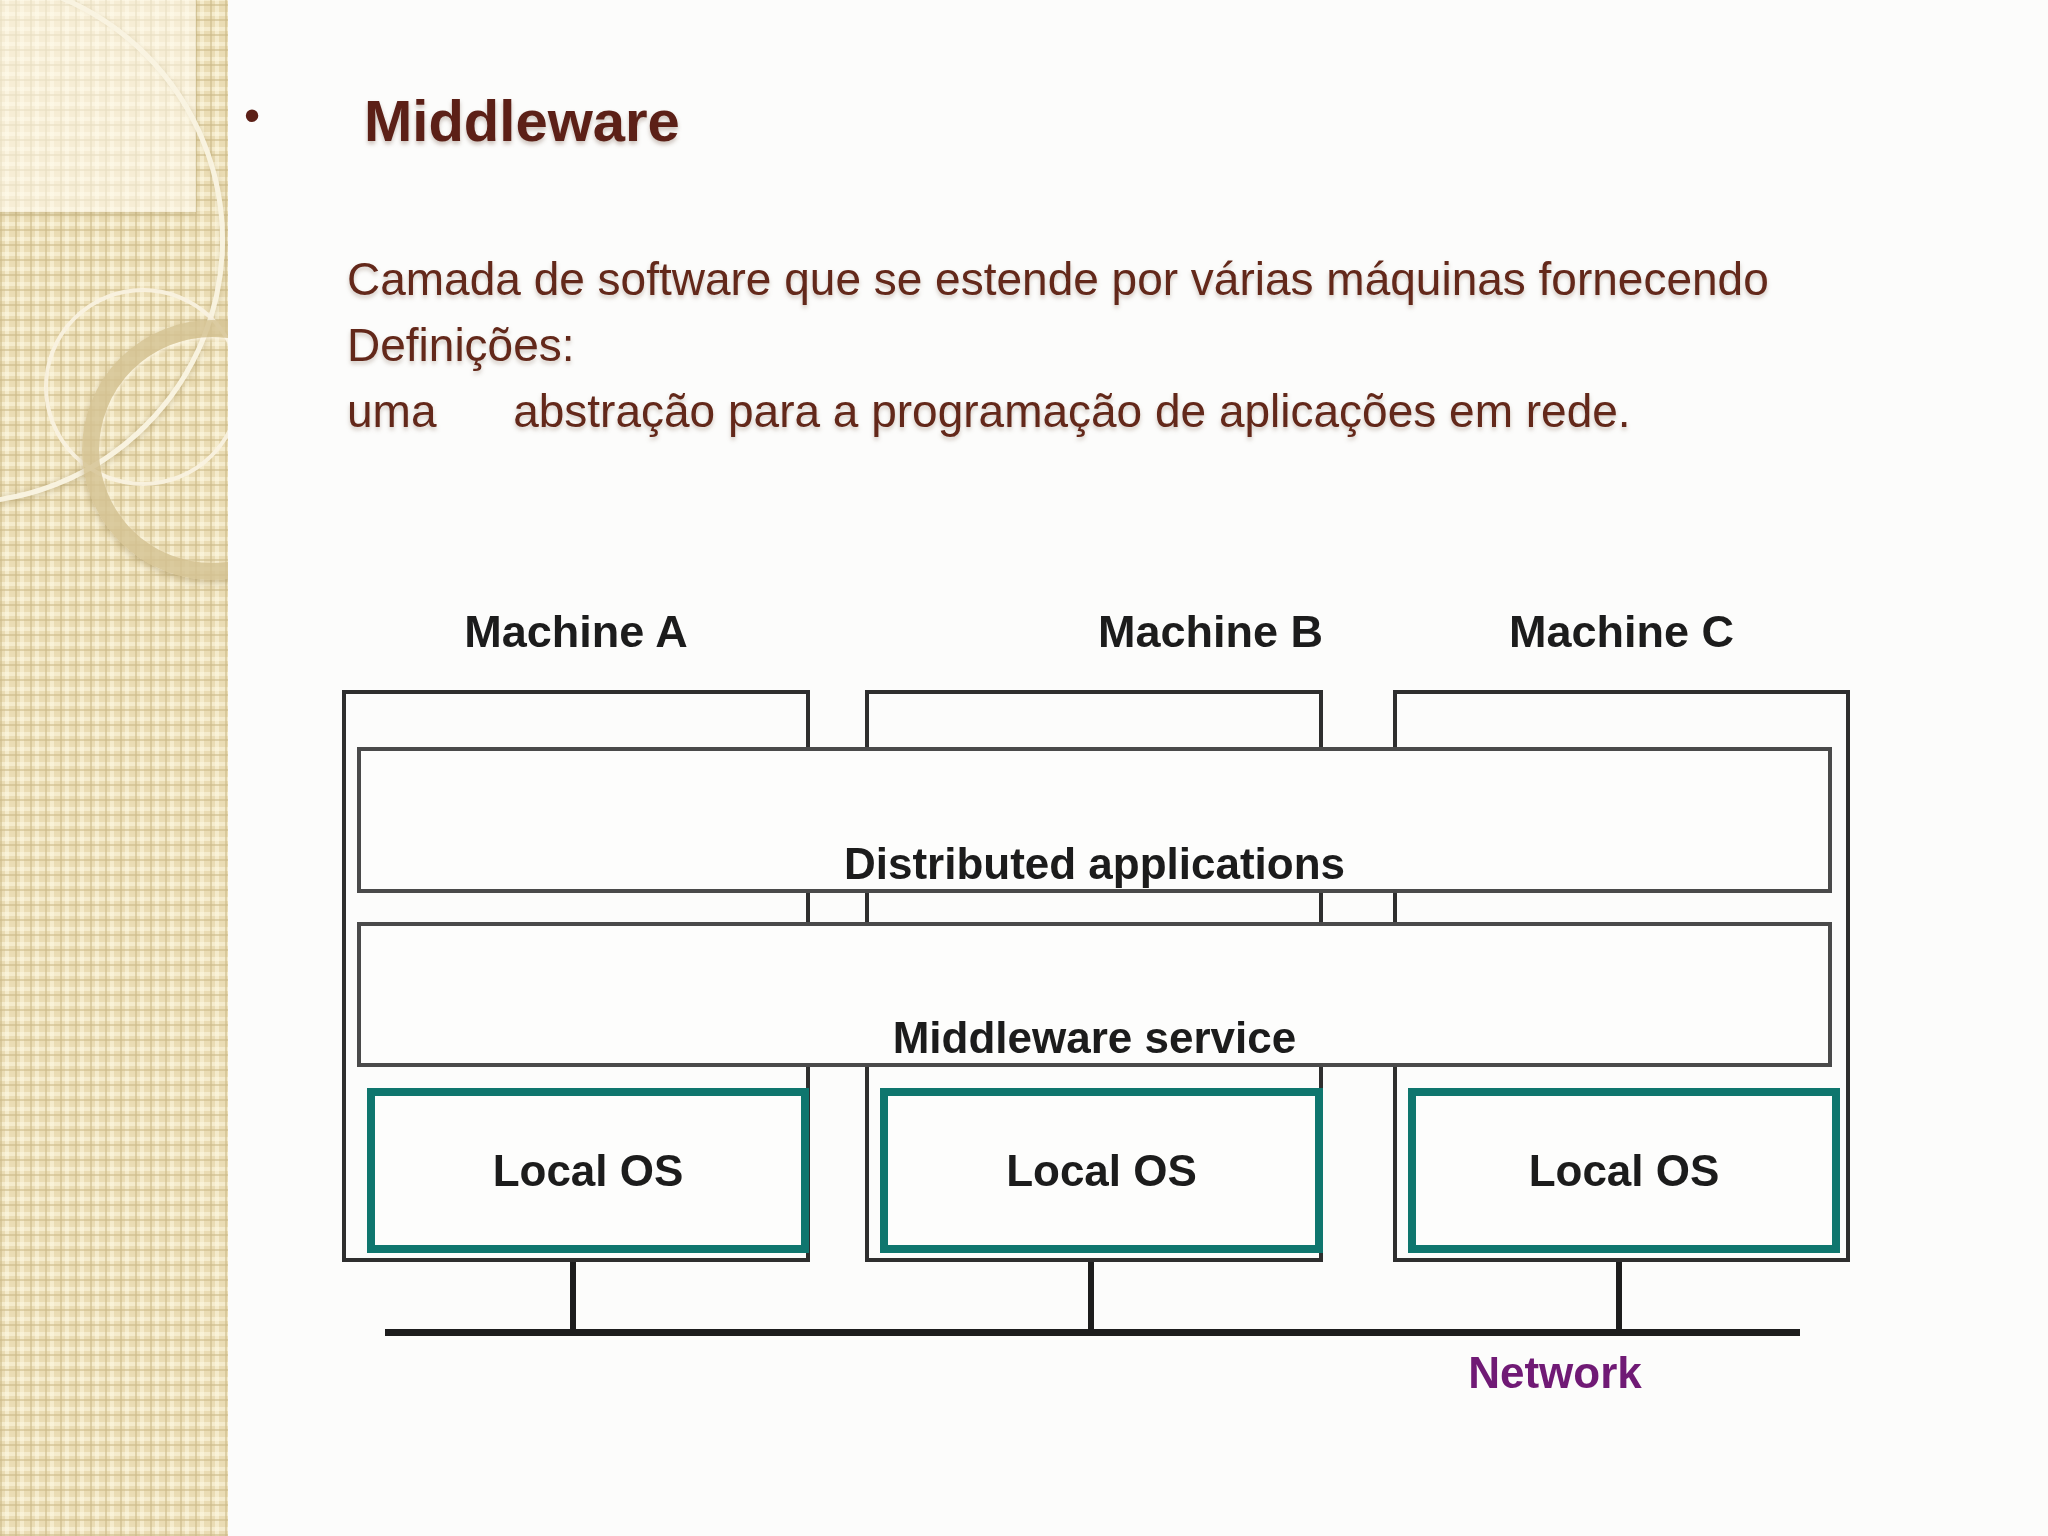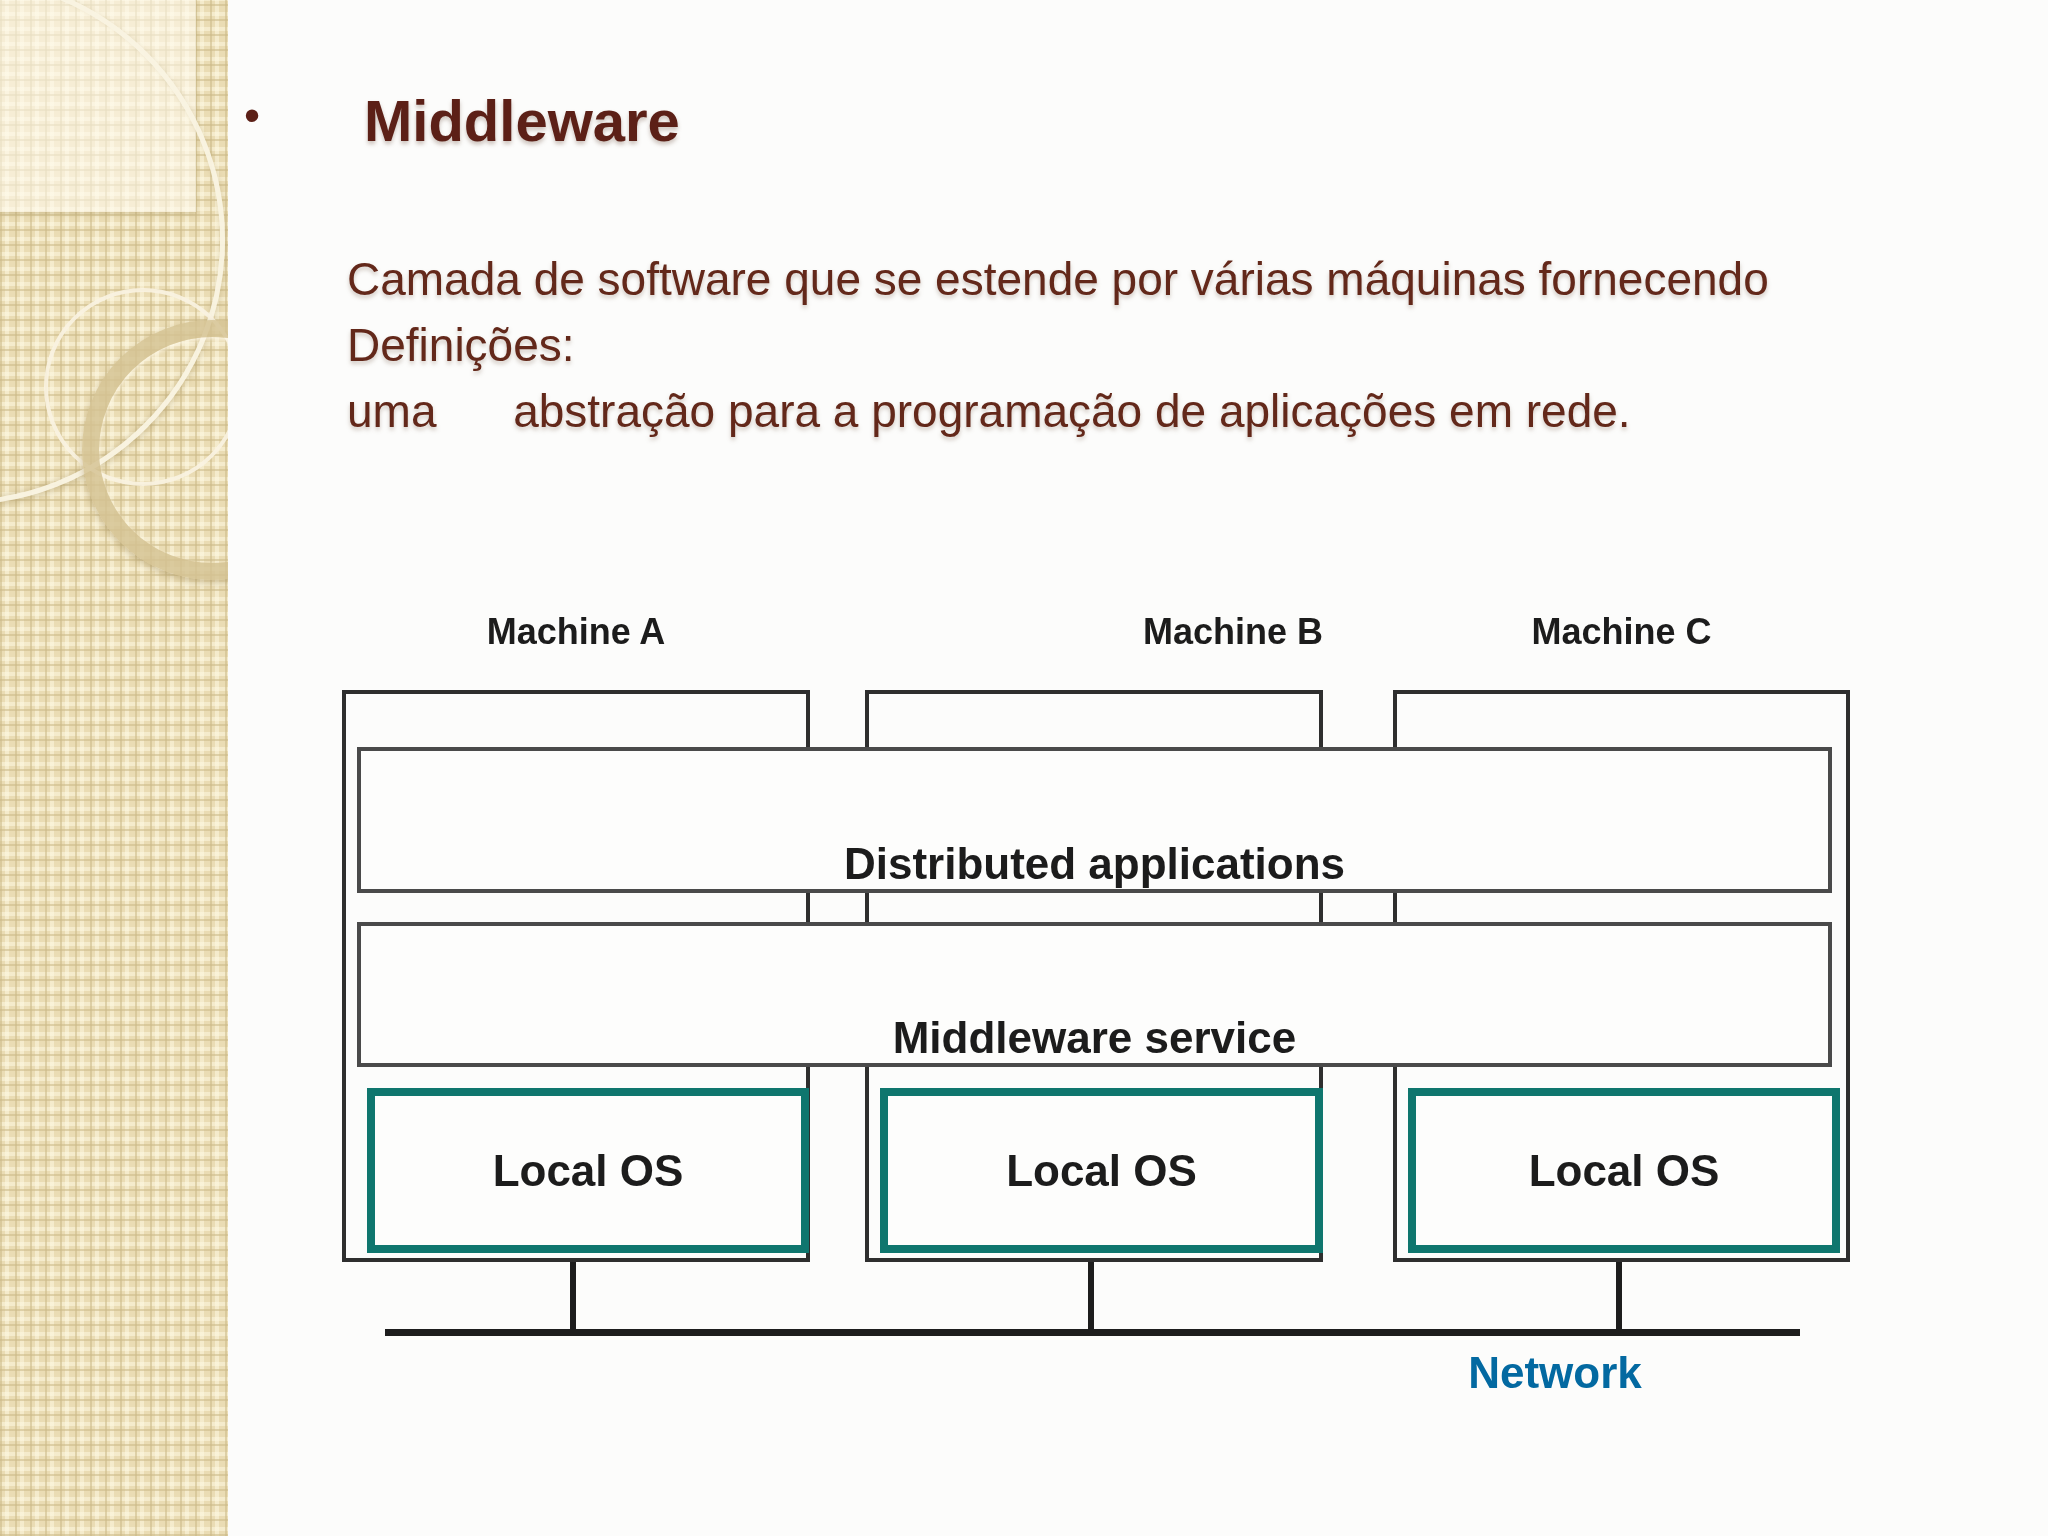--- a/index.html
+++ b/index.html
@@ -57,21 +57,21 @@
   .body-block{
     position:absolute;left:347px;top:246px;width:1650px;
     font-size:46px;line-height:66px;color:#63281a;
     text-shadow:0 3px 4px rgba(130,105,90,0.35);
   }
   .body-line{white-space:pre-wrap;}
 
   
   .diagram-label{
     position:absolute;
-    font-size:36px;font-weight:bold;color:#1c1c1c;
+    font-size:45px;font-weight:bold;color:#1c1c1c;
     text-align:center;line-height:56px;
   }
   .machine-label{top:604px;height:56px;}
   .machine-box{
     position:absolute;top:690px;height:564px;
     border:4px solid #2e2e2e;background:transparent;
     z-index:1;
   }
   .layer-bar{
     position:absolute;left:357px;width:1467px;
@@ -92,21 +92,21 @@
   .connector{
     position:absolute;top:1262px;height:72px;width:6px;
     background:#1d1d1d;z-index:1;
   }
   .network-line{
     position:absolute;left:385px;top:1329px;width:1415px;height:7px;
     background:#1d1d1d;z-index:1;
   }
   .network-label{
     position:absolute;left:1440px;top:1348px;width:230px;
-    font-size:44px;font-weight:bold;color:#0369a1;text-align:center;
+    font-size:44px;font-weight:bold;color:#701a75;text-align:center;
   }
 </style>
 </head>
 <body>
 
 <div class="page">
 
   <div class="sidebar">
     <div class="light-square"></div>
     <div class="ring ring-large"></div>

